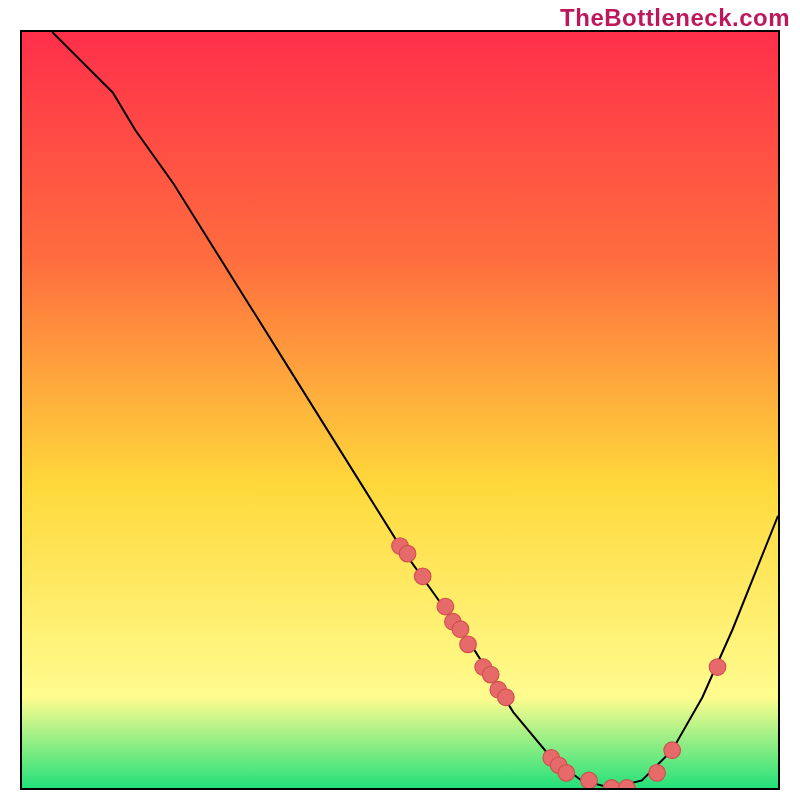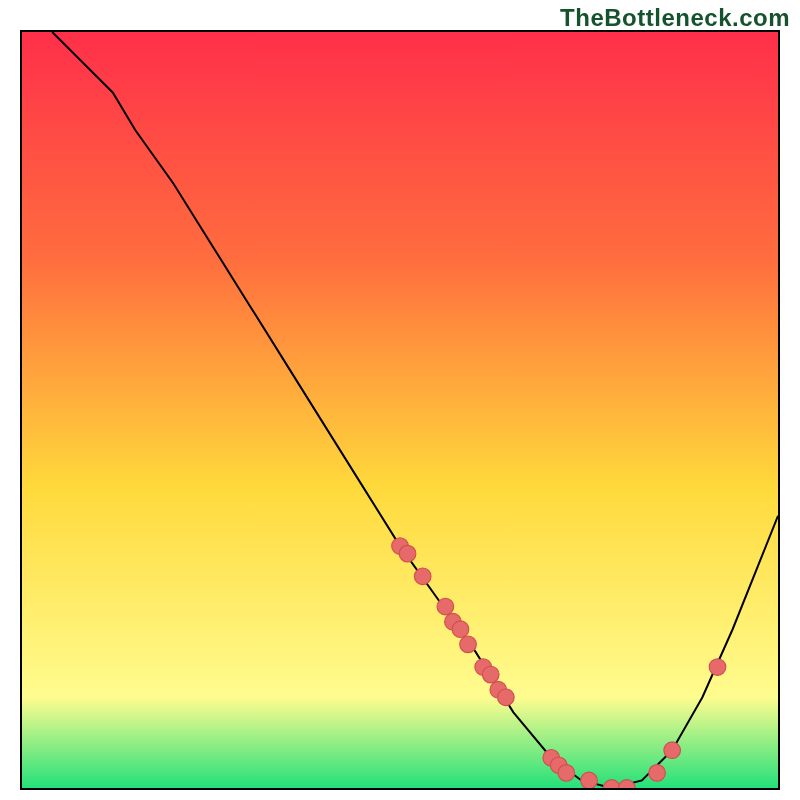--- a/index.html
+++ b/index.html
@@ -15,21 +15,21 @@
     position: relative;
     width: 800px;
     height: 800px;
   }
   .attribution {
     position: absolute;
     top: 4px;
     right: 10px;
     font-size: 24px;
     font-weight: 700;
-    color: #14532d;
+    color: #be185d;
     letter-spacing: 0.5px;
     z-index: 5;
   }
   .plot {
     position: absolute;
     left: 20px;
     top: 30px;
     width: 760px;
     height: 760px;
     border: 2px solid #000;

